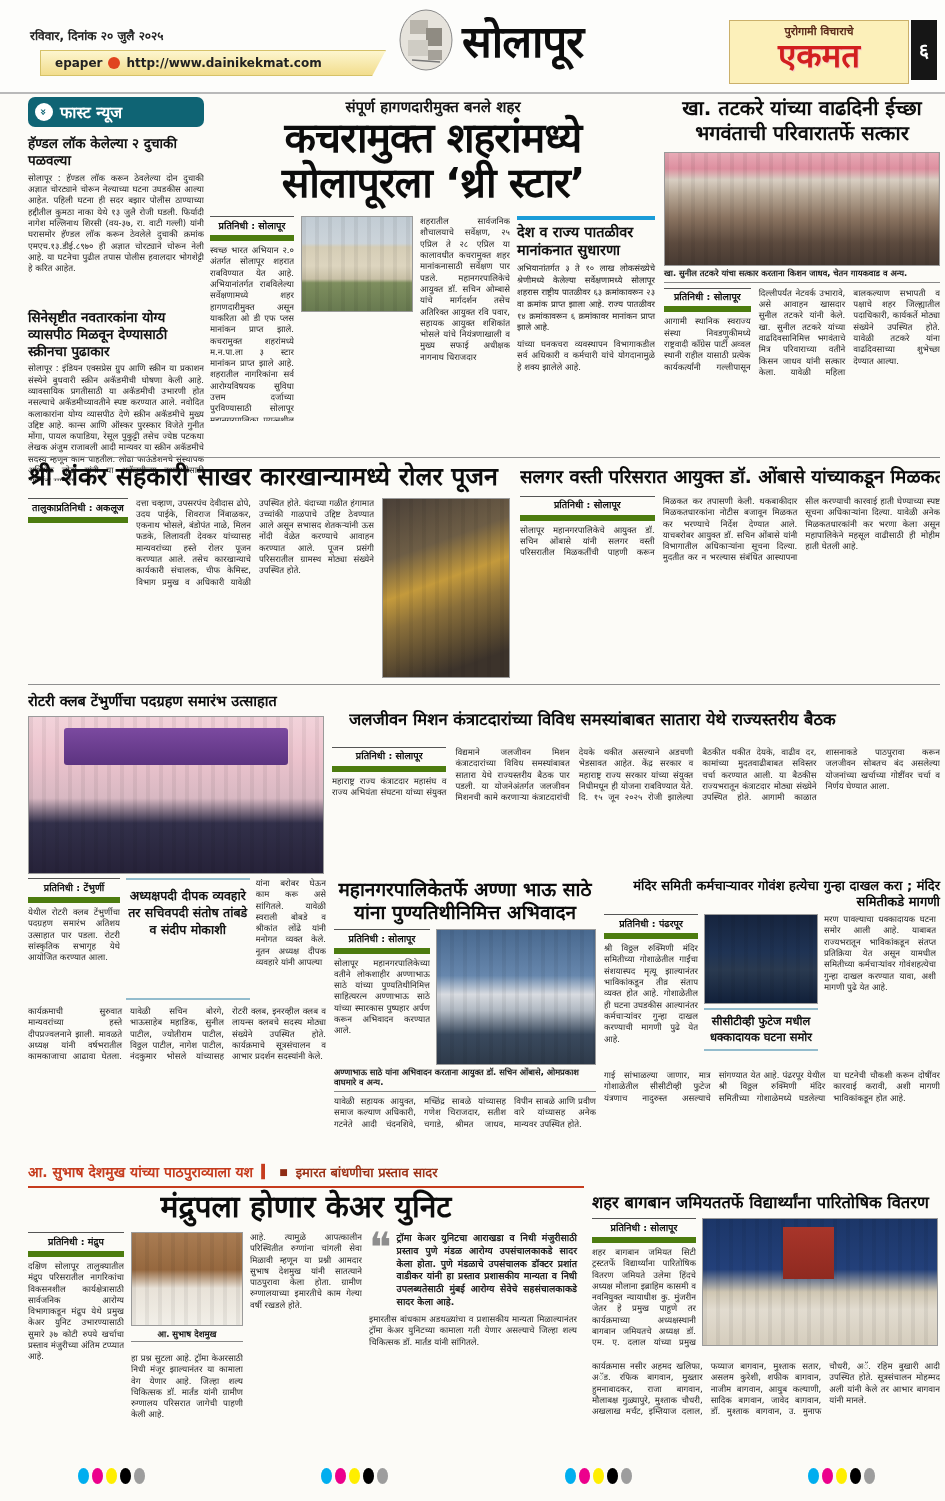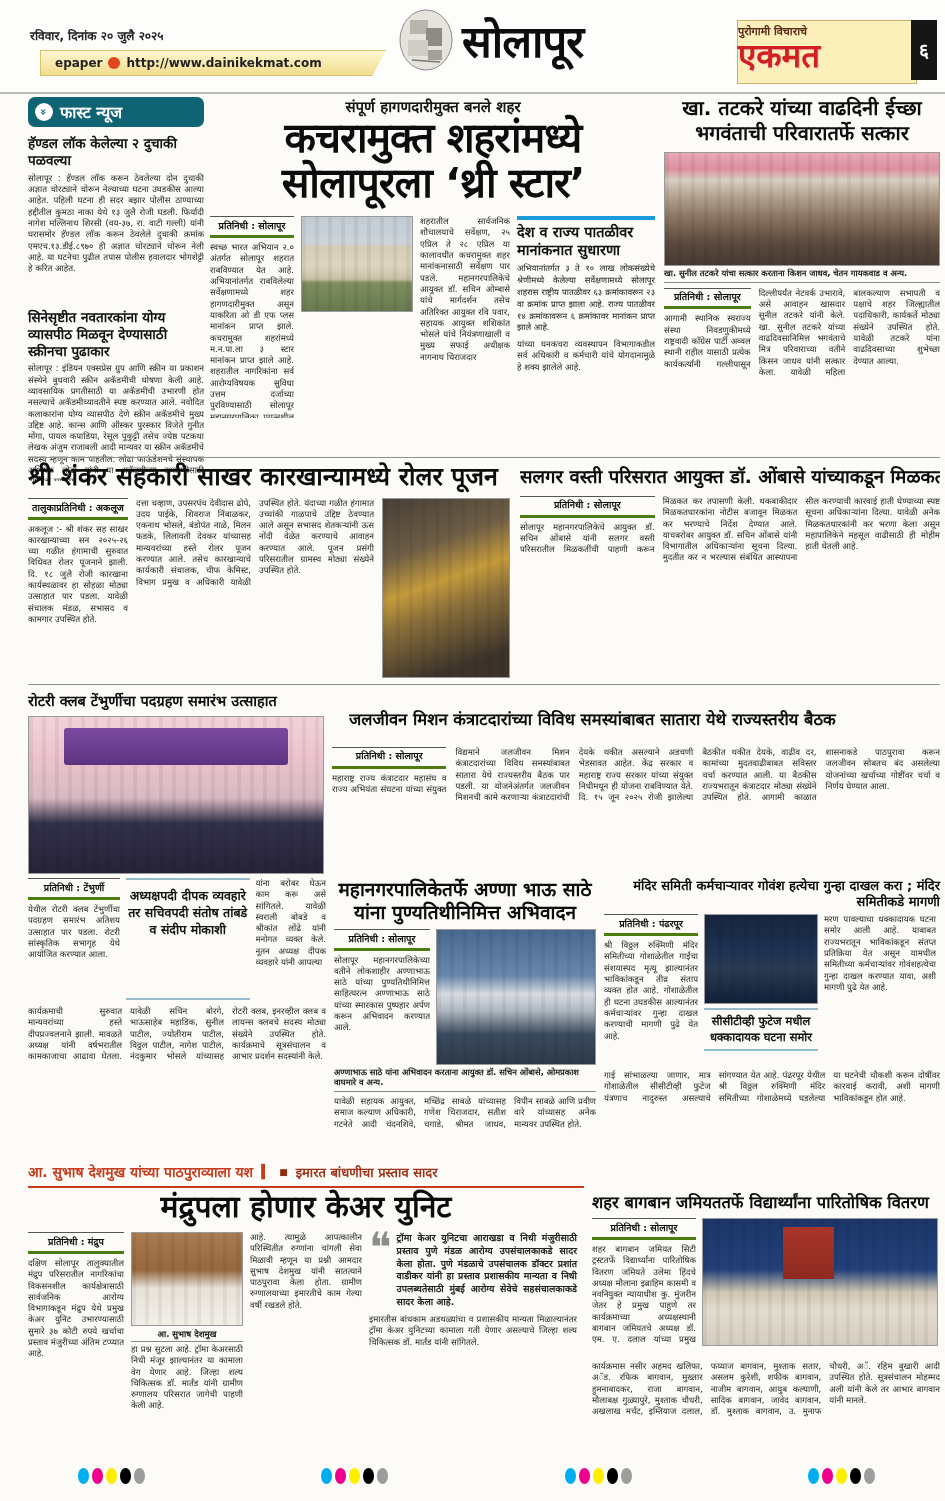--- a/index.html
+++ b/index.html
@@ -13,29 +13,29 @@
   
   #header{left:0;top:0;width:945px;height:92px;border-bottom:2px solid #b9b9b9;background:#fdfdfb;}
   .hdr-date{position:absolute;left:30px;top:27px;font-size:12px;font-weight:bold;color:#222;}
   .epaper-strip{position:absolute;left:40px;top:50px;width:330px;height:24px;
     background:linear-gradient(180deg,#fdf6cf,#f2dd8d);border:1px solid #d6c268;
     clip-path:polygon(0 0,100% 0,96% 100%,0 100%);
     display:flex;align-items:center;gap:6px;padding-left:14px;font-size:12px;font-weight:bold;color:#222;}
   .link-dot{width:12px;height:12px;border-radius:50%;background:#e0451f;display:inline-block;}
   .hdr-center{position:absolute;left:398px;top:8px;display:flex;align-items:center;gap:8px;}
   .edition{font-size:44px;font-weight:800;color:#0d0d0d;letter-spacing:-1px;}
-  .brand-box{position:absolute;right:28px;top:20px;width:178px;height:60px;background:#fcf0ba;
-    border:1px solid #cbb06a;padding-top:2px;}
+  .brand-box{position:absolute;right:36px;top:20px;width:178px;height:60px;background:#fcf0ba;
+    border:1px solid #cbb06a;text-align:center;padding-top:2px;}
   .tagline{font-size:11px;font-weight:bold;color:#5a2a1a;}
   .brand{font-size:33px;font-weight:800;color:#d21f1f;line-height:1;margin-top:1px;text-shadow:1px 1px 0 #f7c9c9;}
   .pageno{position:absolute;right:8px;top:20px;width:26px;height:60px;background:#161616;color:#fff;
     display:flex;align-items:center;justify-content:center;font-size:19px;font-weight:bold;}
   
   .byline{display:block;font-size:9.5px;font-weight:bold;text-align:center;color:#111;
-    border-top:1px solid #555;border-bottom:3px solid #4d7c0f;padding:2px 0 3px;margin-bottom:4px;}
+    border-top:1px solid #555;border-bottom:6px solid #4d7c0f;padding:2px 0 3px;margin-bottom:4px;}
   .bodytxt{font-size:8.5px;line-height:1.33;text-align:justify;color:#1d1d1d;overflow:hidden;}
   .cols-2{column-count:2;column-gap:8px;}
   .cols-3{column-count:3;column-gap:8px;}
   .cols-5{column-count:5;column-gap:9px;}
   .hairline{border-top:1.5px solid #8f8f8f;}
   .photo{position:relative;border:1px solid #9a9a9a;overflow:hidden;}
   .photo::after{content:"";position:absolute;inset:0;
     background:repeating-linear-gradient(90deg,rgba(0,0,0,.10) 0 4px,transparent 4px 13px);opacity:.55;}
   .caption{font-size:8.3px;font-weight:bold;color:#222;border-bottom:1px solid #888;padding:2px 0 3px;line-height:1.3;}
   .hl-box{font-size:12.5px;font-weight:800;text-align:center;color:#141414;line-height:1.35;
@@ -111,21 +111,21 @@
   .strip-left{color:#c63c1e;font-weight:800;font-size:14px;}
   .strip-bar{color:#c63c1e;font-size:13px;}
   .strip-sq{color:#8f2c14;font-size:9px;}
   .strip-right{color:#9c3318;font-weight:800;font-size:13px;}
   
   #care{left:28px;top:1190px;width:556px;height:272px;}
   .ca-hl{font-size:30px;font-weight:800;text-align:center;color:#0c0c0c;line-height:1.1;}
   .ca-row{display:flex;gap:7px;margin-top:9px;height:216px;}
   .ca-a{width:96px;} .ca-b{width:112px;} .ca-c{width:112px;} .ca-d{width:208px;}
   .ph-portrait{height:92px;background:linear-gradient(180deg,#a97c52 0%,#96683f 40%,#e8e2d8 60%,#f2efe8 100%);}
-  .portrait-cap{font-size:8.5px;font-weight:bold;text-align:center;border-bottom:1px solid #888;padding:2px 0;margin-bottom:2px;}
+  .portrait-cap{font-size:8.5px;font-weight:bold;text-align:center;border-bottom:1px solid #888;padding:2px 0;margin-bottom:11px;}
   .quote{display:flex;gap:5px;margin-bottom:5px;}
   .qmark{font-size:42px;color:#8d8d8d;line-height:.75;font-family:"DejaVu Serif",serif;}
   .qtext{font-size:9.3px;font-weight:bold;line-height:1.38;text-align:justify;color:#222;}
   
   #bagban{left:592px;top:1190px;width:348px;height:272px;}
   .bg-hl{font-size:16.5px;font-weight:800;white-space:nowrap;overflow:hidden;color:#0d0d0d;}
   .bg-row{display:flex;gap:6px;margin-top:5px;height:128px;}
   .bg-a{width:104px;}
   .ph-bagban{width:234px;height:126px;
     background:linear-gradient(180deg,#1c3668 0%,#23407a 40%,#cfc6b2 58%,#e2dcd0 72%,#d5cdbd 100%);}
@@ -215,21 +215,20 @@
     </div>
   </article>
 
   <div class="abs hairline hr1"></div>
 
   <article class="abs" id="shankar">
     <h2 class="sk-hl" style="margin:0;">श्री शंकर सहकारी साखर कारखान्यामध्ये रोलर पूजन</h2>
     <div class="sk-row">
       <div class="sk-a">
         <span class="byline">तालुकाप्रतिनिधी : अकलूज</span>
-        <div class="bodytxt" style="height:152px;">अकलूज :- श्री शंकर सह साखर कारखान्याच्या सन २०२५-२६ च्या गळीत हंगामाची सुरुवात विधिवत रोलर पूजनाने झाली. दि. १८ जुलै रोजी कारखाना कार्यस्थळावर हा सोहळा मोठ्या उत्साहात पार पडला. यावेळी संचालक मंडळ, सभासद व कामगार उपस्थित होते.</div>
       </div>
       <div class="sk-b bodytxt cols-2">दत्ता चव्हाण, उपसरपंच देवीदास ढोपे, उदय पाईके, शिवराज निंबाळकर, एकनाथ भोसले, बंडोपंत नाळे, मिलन फडके, लिलावती देवकर यांच्यासह मान्यवरांच्या हस्ते रोलर पूजन करण्यात आले. तसेच कारखान्याचे कार्यकारी संचालक, चीफ केमिस्ट, विभाग प्रमुख व अधिकारी यावेळी उपस्थित होते. यंदाच्या गळीत हंगामात उच्चांकी गाळपाचे उद्दिष्ट ठेवण्यात आले असून सभासद शेतकऱ्यांनी ऊस नोंदी वेळेत करण्याचे आवाहन करण्यात आले. पूजन प्रसंगी परिसरातील ग्रामस्थ मोठ्या संख्येने उपस्थित होते.</div>
       <div class="photo ph-roller"></div>
     </div>
   </article>
 
   <article class="abs" id="salagar">
     <h2 class="sl-hl" style="margin:0;">सलगर वस्ती परिसरात आयुक्त डॉ. ओंबासे यांच्याकडून मिळकत कर तपासणी</h2>
     <div class="bodytxt cols-3">
       <span class="byline">प्रतिनिधी : सोलापूर</span>

